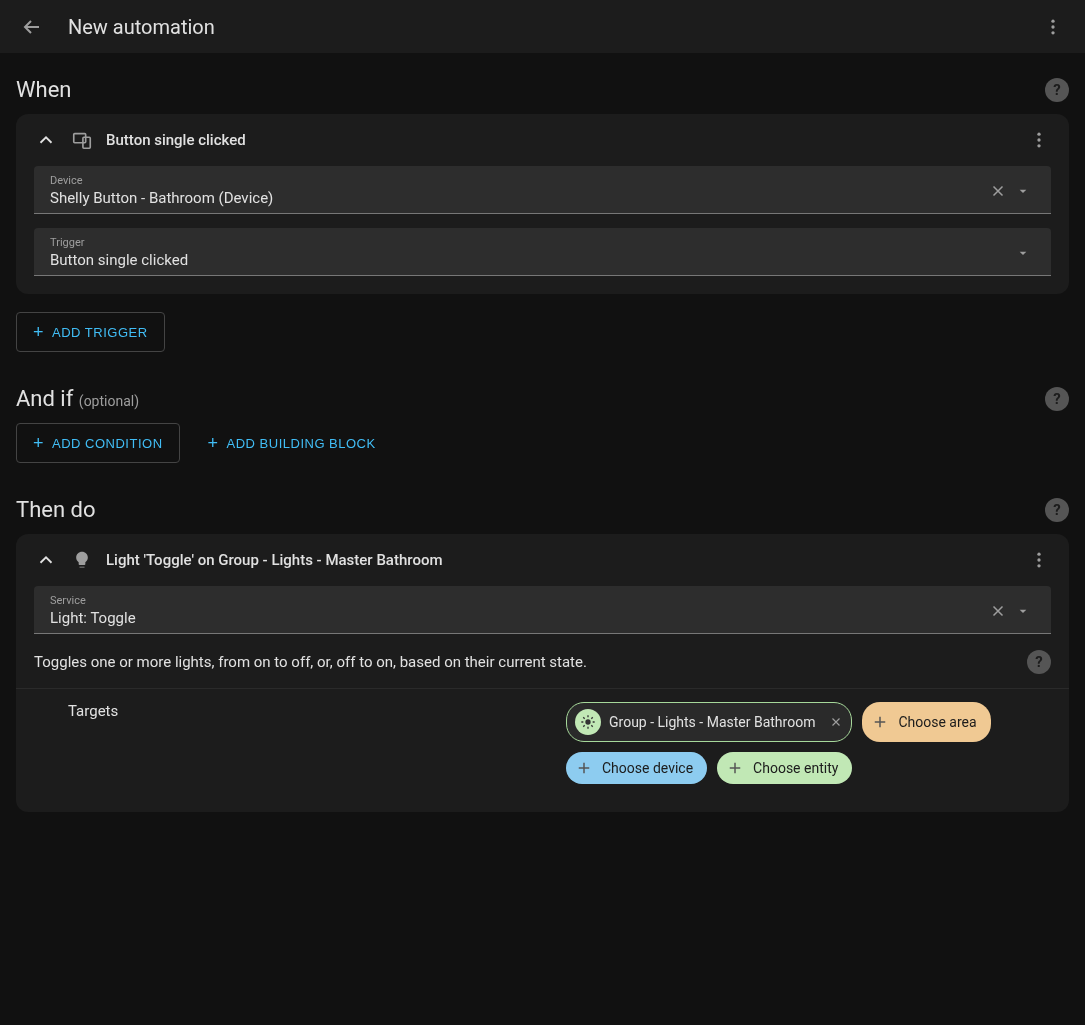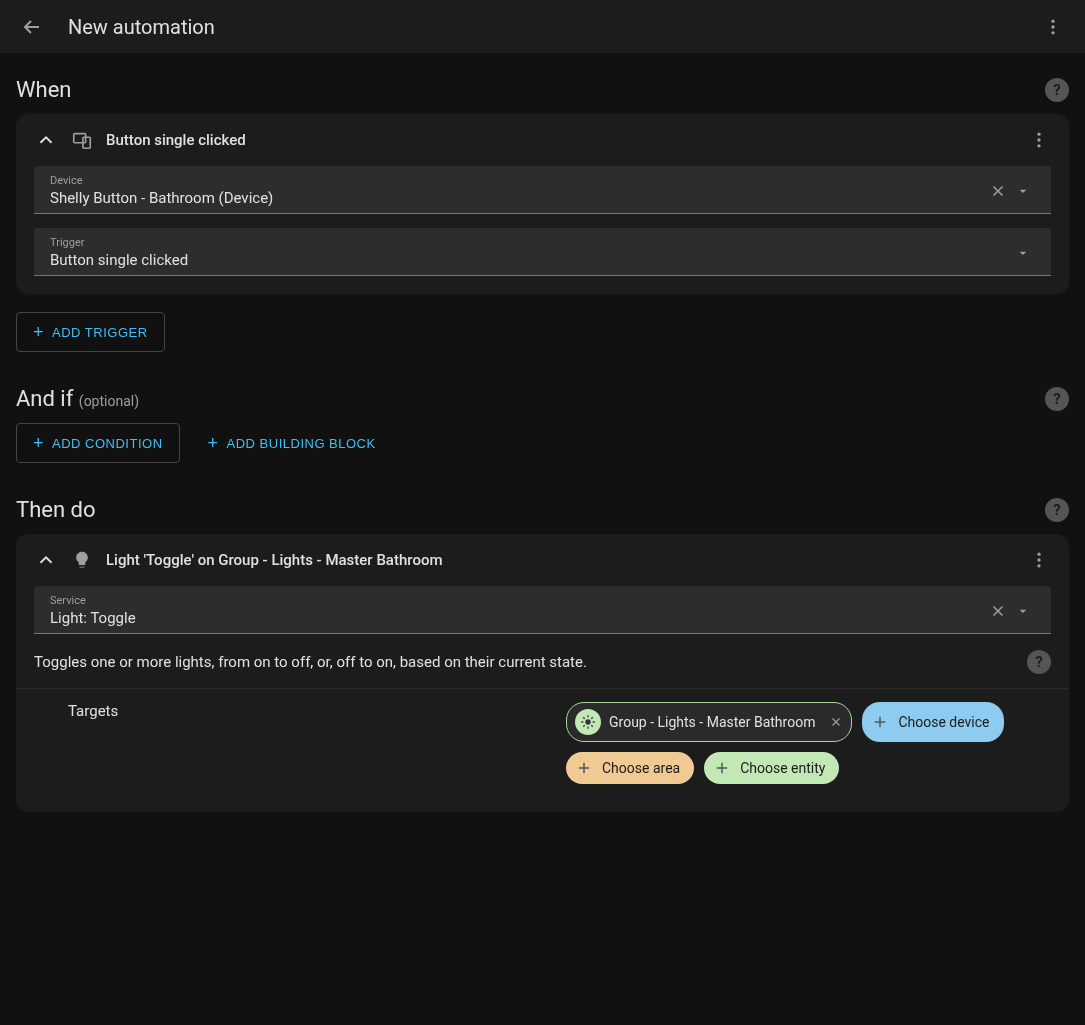--- a/index.html
+++ b/index.html
@@ -401,35 +401,35 @@
                 <path d="M12 2v3M12 19v3M4.9 4.9l2.1 2.1M17 17l2.1 2.1M2 12h3M19 12h3M4.9 19.1L7 17M17 7l2.1-2.1" stroke="#333" stroke-width="2"></path>
               </svg>
           </div>
           <span>Group - Lights - Master Bathroom</span>
           <span class="chip-remove">
             <svg width="14" height="14" viewBox="0 0 24 24" fill="none" stroke="currentColor" stroke-width="2">
                 <path d="M6 6l12 12M18 6L6 18"></path>
               </svg>
           </span>
         </div>
+        <div class="chip area">
+          <span class="chip-icon">
+            <svg width="18" height="18" viewBox="0 0 24 24" fill="none" stroke="currentColor" stroke-width="2">
+                <path d="M12 5v14M5 12h14"></path>
+              </svg>
+          </span>
+          <span>Choose area</span>
+        </div>
         <div class="chip device">
           <span class="chip-icon">
             <svg width="18" height="18" viewBox="0 0 24 24" fill="none" stroke="currentColor" stroke-width="2">
                 <path d="M12 5v14M5 12h14"></path>
               </svg>
           </span>
           <span>Choose device</span>
-        </div>
-        <div class="chip area">
-          <span class="chip-icon">
-            <svg width="18" height="18" viewBox="0 0 24 24" fill="none" stroke="currentColor" stroke-width="2">
-                <path d="M12 5v14M5 12h14"></path>
-              </svg>
-          </span>
-          <span>Choose area</span>
         </div>
         <div class="chip entity">
           <span class="chip-icon">
             <svg width="18" height="18" viewBox="0 0 24 24" fill="none" stroke="currentColor" stroke-width="2">
                 <path d="M12 5v14M5 12h14"></path>
               </svg>
           </span>
           <span>Choose entity</span>
         </div>
       </div>

